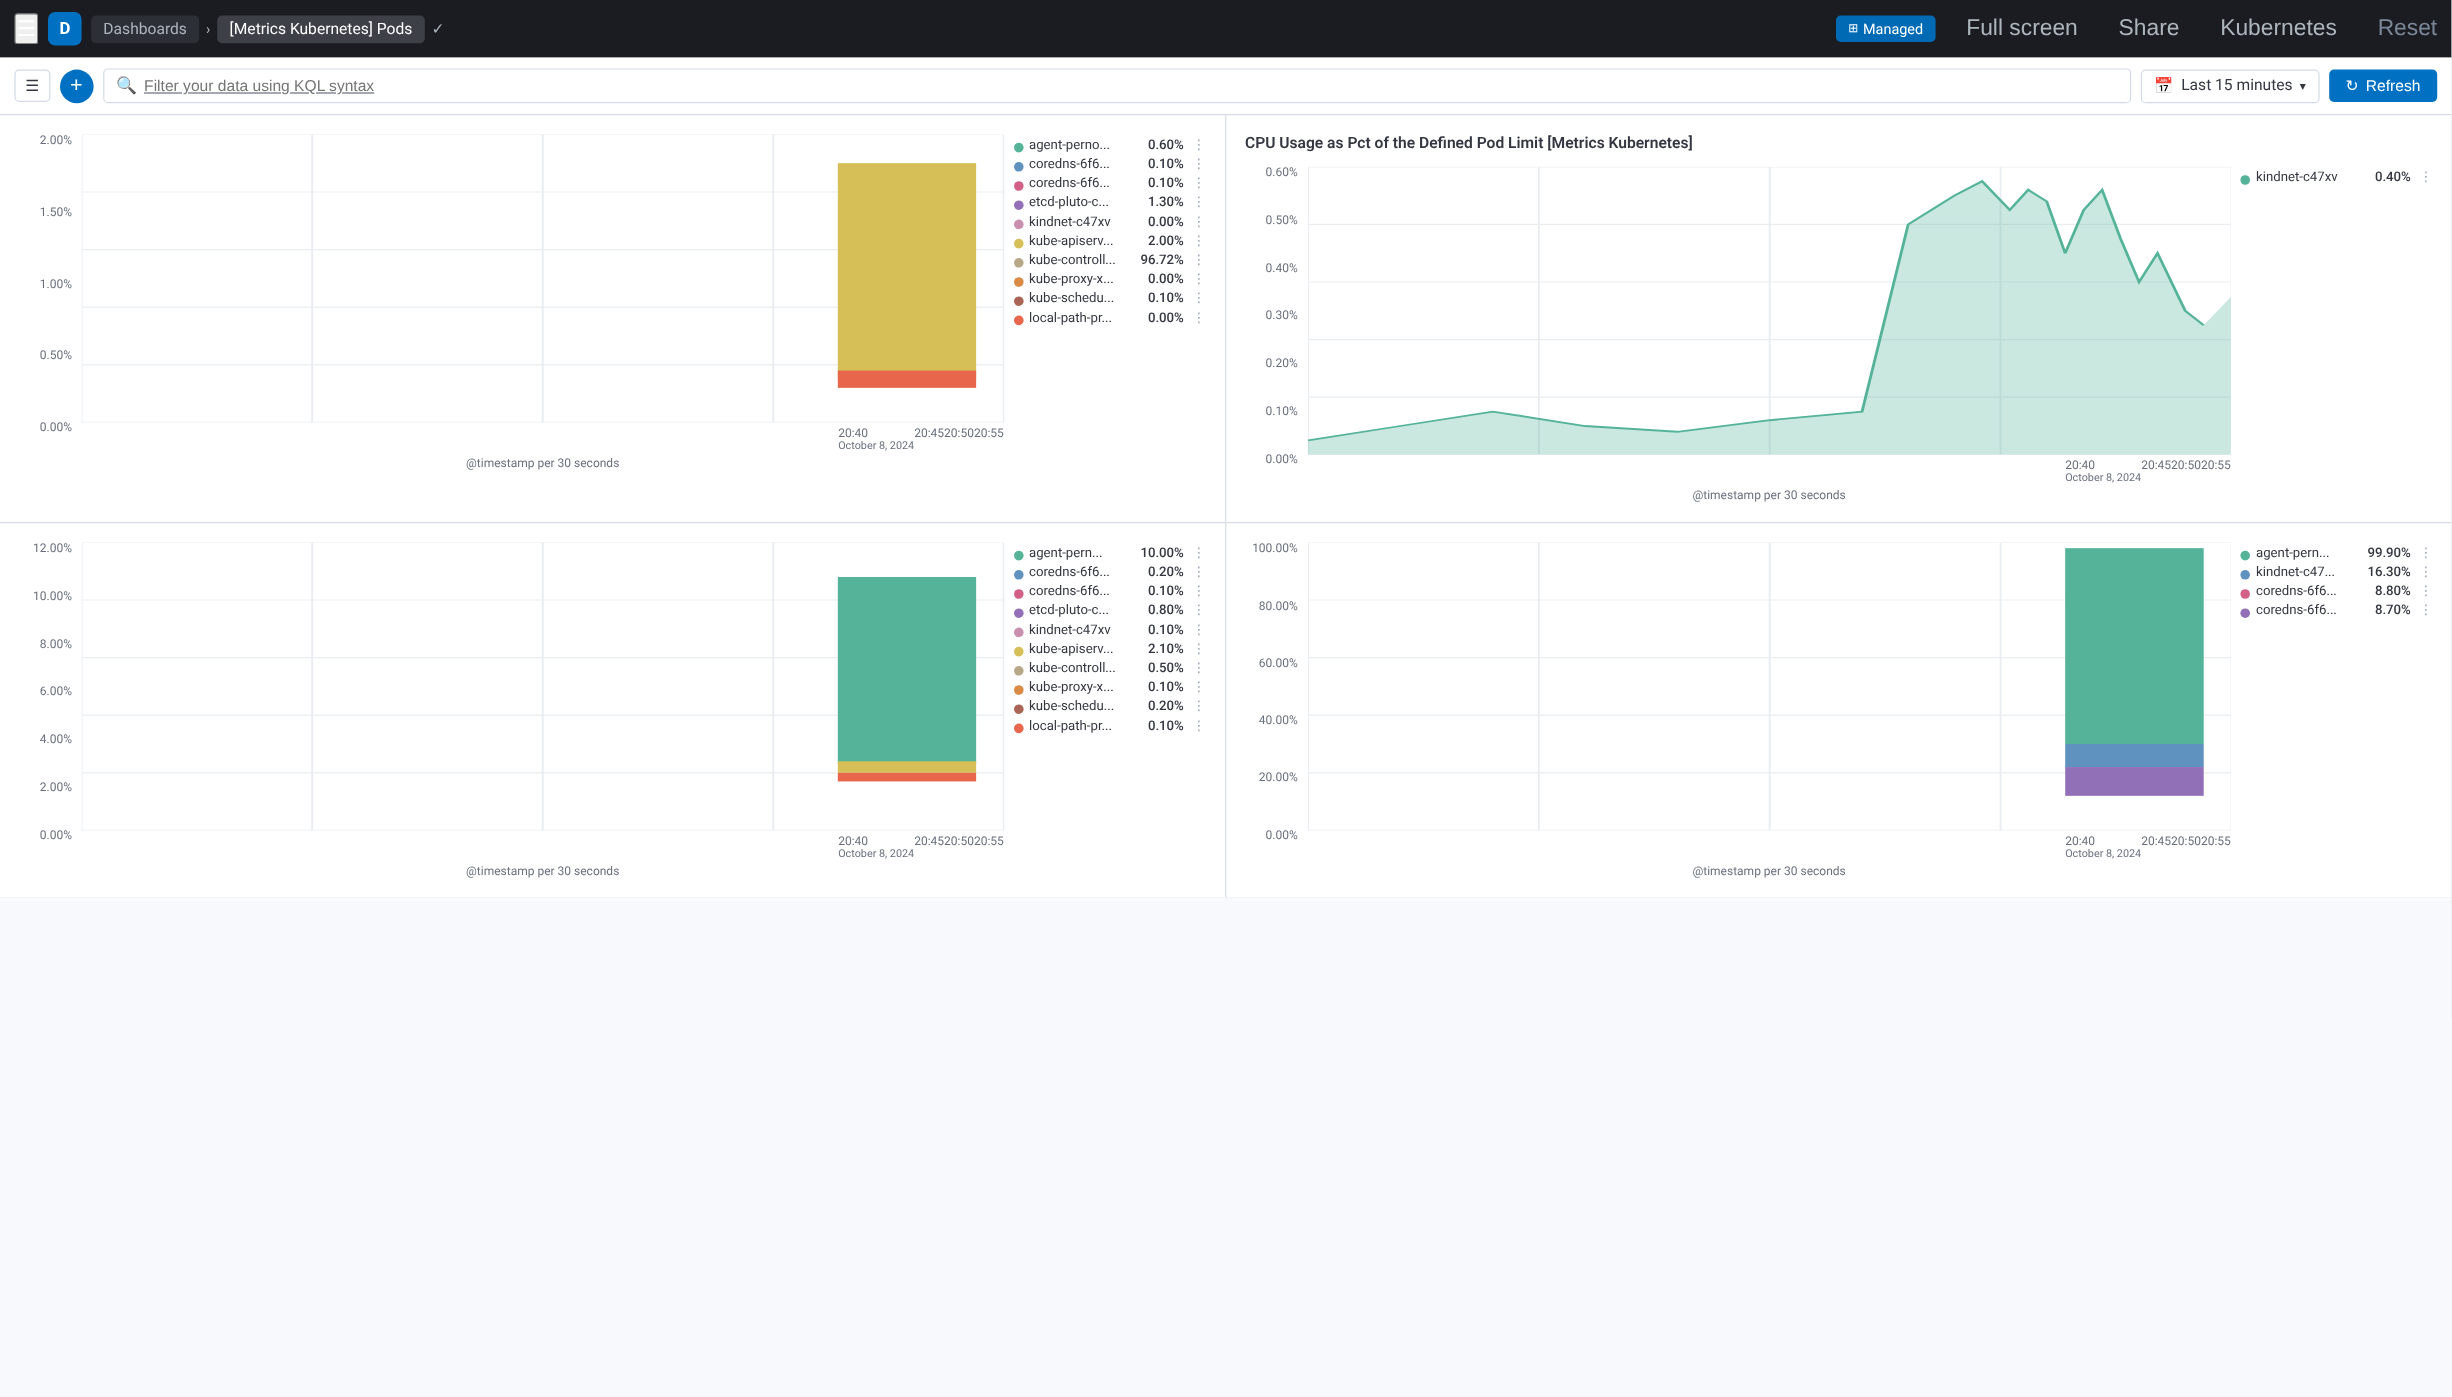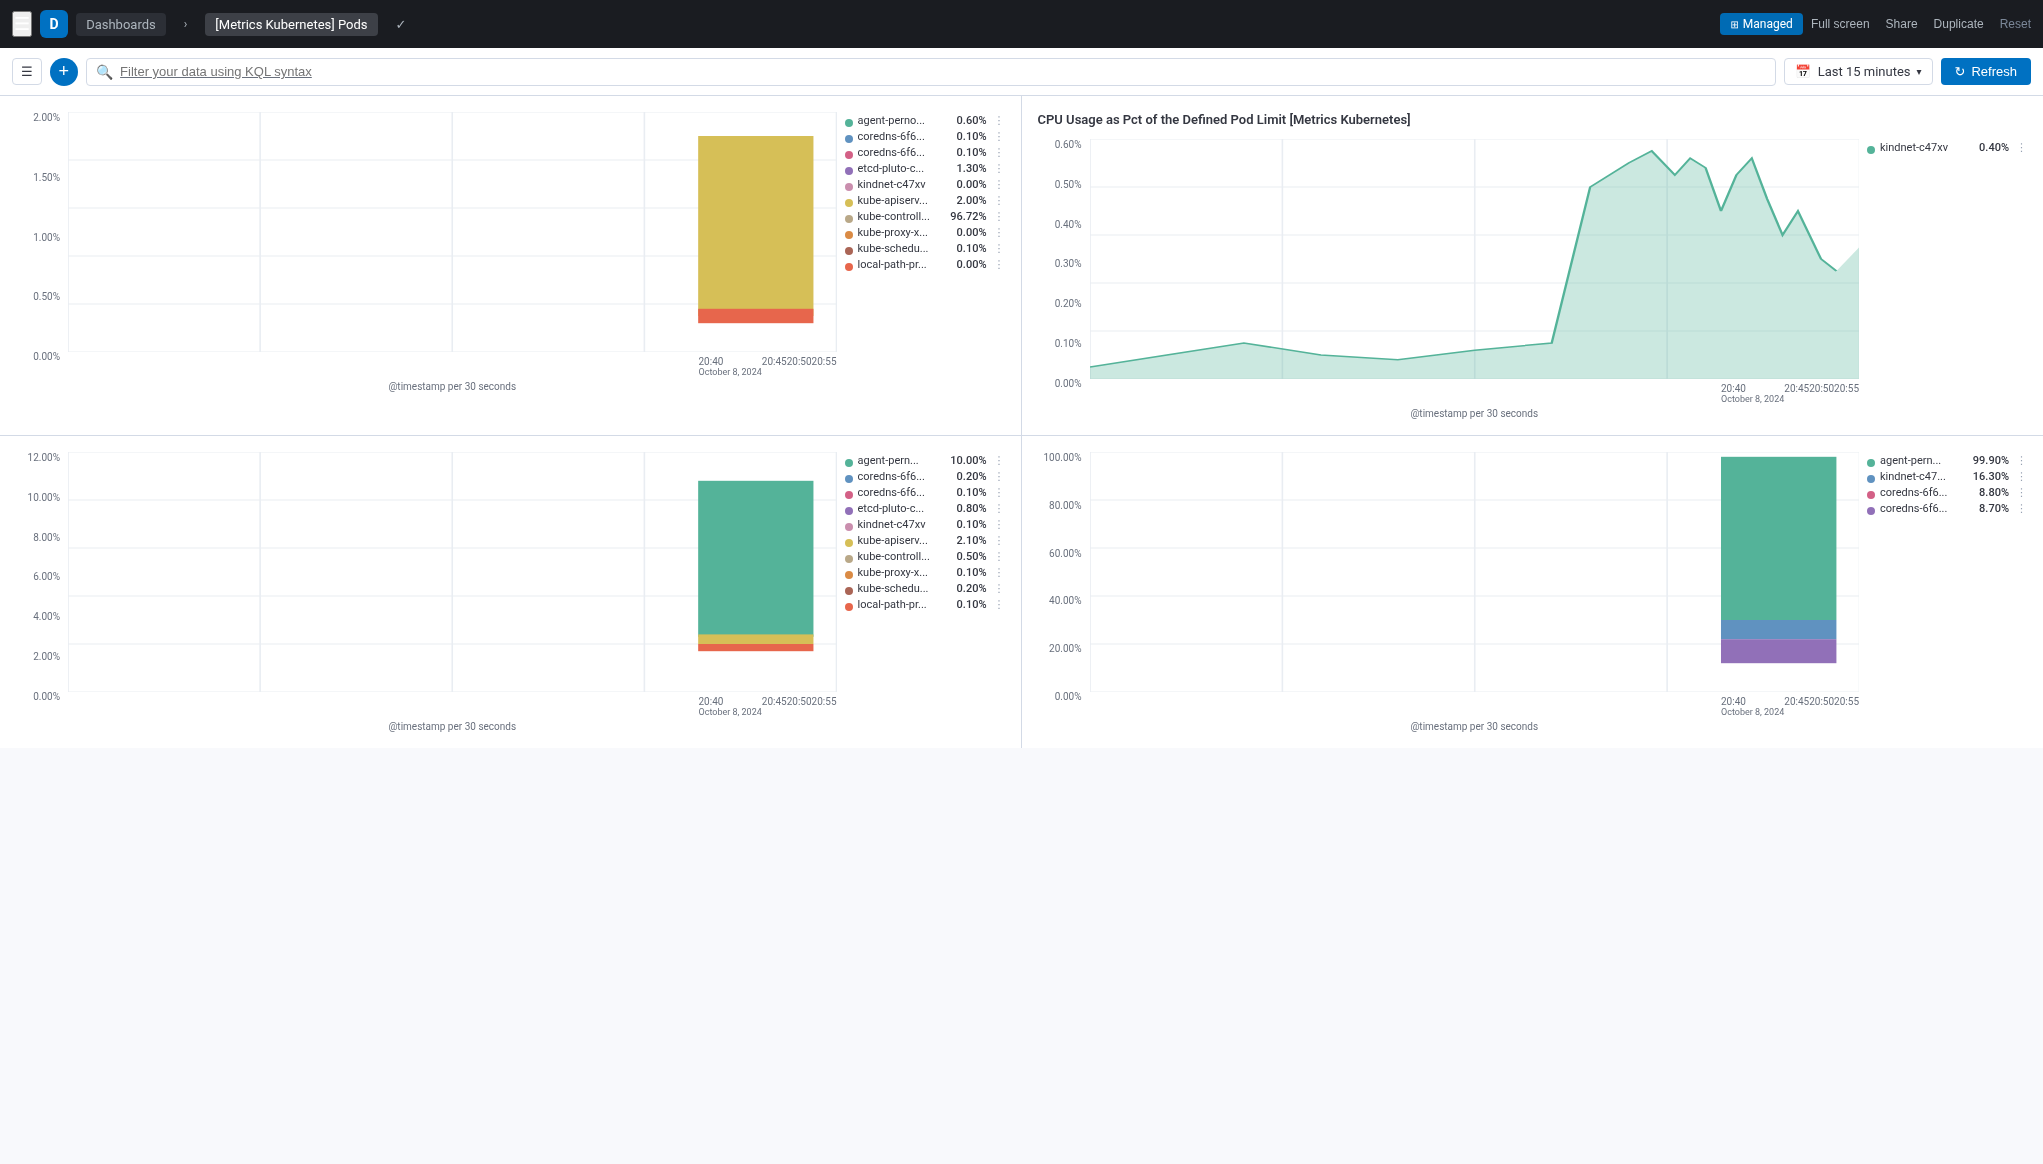--- a/index.html
+++ b/index.html
@@ -9,37 +9,37 @@
     .top-nav {
       display: flex; align-items: center; height: 48px;
       background: #1a1c21; padding: 0 12px; gap: 8px;
     }
     .nav-hamburger { color: #fff; cursor: pointer; font-size: 18px; }
     .nav-logo {
       width: 28px; height: 28px; border-radius: 6px;
       background: #0071c2; color: #fff; display: flex; align-items: center;
       justify-content: center; font-weight: 700; font-size: 14px; flex-shrink: 0;
     }
-    .nav-breadcrumb { display: flex; align-items: center; gap: 18px; }
+    .nav-breadcrumb { display: flex; align-items: center; gap: 6px; }
     .nav-bc-item {
       background: #2c2f36; color: #adb5bd; padding: 4px 10px;
       border-radius: 4px; font-size: 13px; cursor: pointer;
     }
     .nav-bc-item.active { background: #3d4047; color: #fff; }
     .nav-bc-arrow { color: #adb5bd; font-size: 12px; }
     .nav-bc-check { color: #adb5bd; cursor: pointer; }
     .nav-spacer { flex: 1; }
     .nav-managed {
       background: #006bb4; color: #fff; padding: 4px 10px;
       border-radius: 4px; font-size: 12px; display: flex; align-items: center; gap: 4px;
     }
     .nav-managed-icon { font-size: 10px; }
     .nav-actions { display: flex; gap: 16px; align-items: center; }
     .nav-action-btn {
-      color: #adb5bd; background: none; border: none; cursor: pointer; font-size: 12px;
+      color: #adb5bd; background: none; border: none; cursor: pointer; font-size: 19px; margin-left: 18px;
     }
     .nav-action-btn.reset { color: #7b8798; }
 
     
     .filter-bar {
       display: flex; align-items: center; height: 48px;
       background: #fff; border-bottom: 1px solid #d3dae6; padding: 0 12px; gap: 8px;
     }
     .filter-icon-btn {
       background: none; border: 1px solid #d3dae6; border-radius: 4px;
@@ -131,21 +131,21 @@
     <span class="nav-bc-check">✓</span>
   </div>
   <div class="nav-spacer"></div>
   <div class="nav-managed">
     <span class="nav-managed-icon">⊞</span>
     <span>Managed</span>
   </div>
   <div class="nav-actions">
     <button class="nav-action-btn">Full screen</button>
     <button class="nav-action-btn">Share</button>
-    <button class="nav-action-btn">Duplicate</button>
+    <button class="nav-action-btn">Kubernetes</button>
     <button class="nav-action-btn reset">Reset</button>
   </div>
 </nav>
 
 <div class="filter-bar">
   <button class="filter-icon-btn">☰</button>
   <button class="filter-plus-btn">+</button>
   <div class="filter-search-wrap">
     <span class="filter-search-icon">🔍</span>
     <input class="filter-search-input" type="text" placeholder="Filter your data using KQL syntax" style="">

